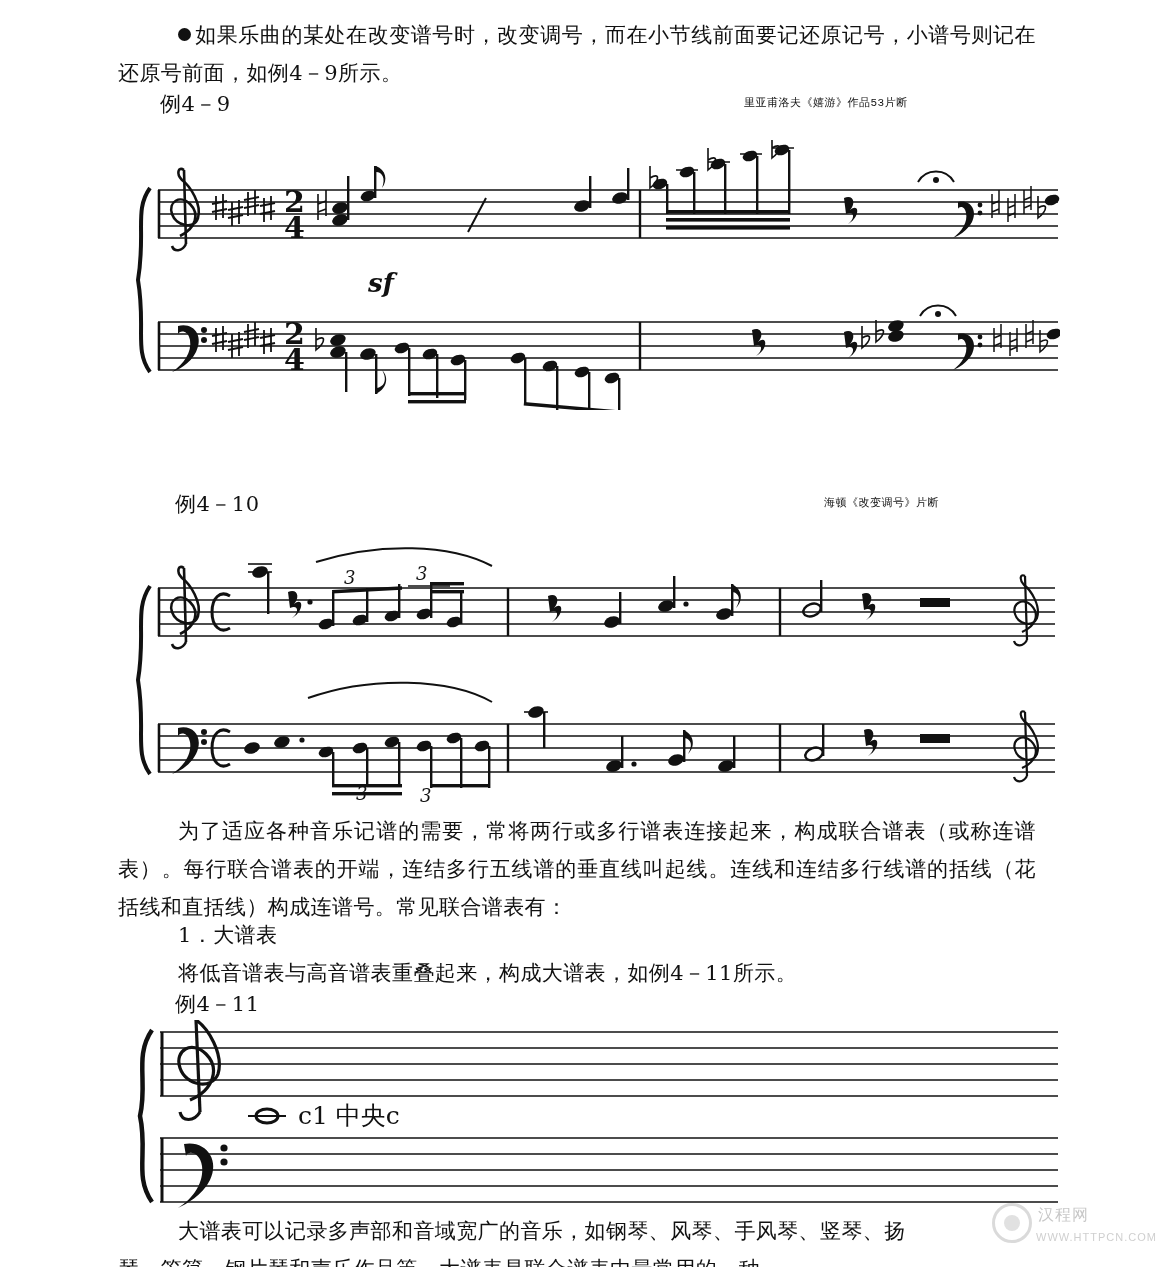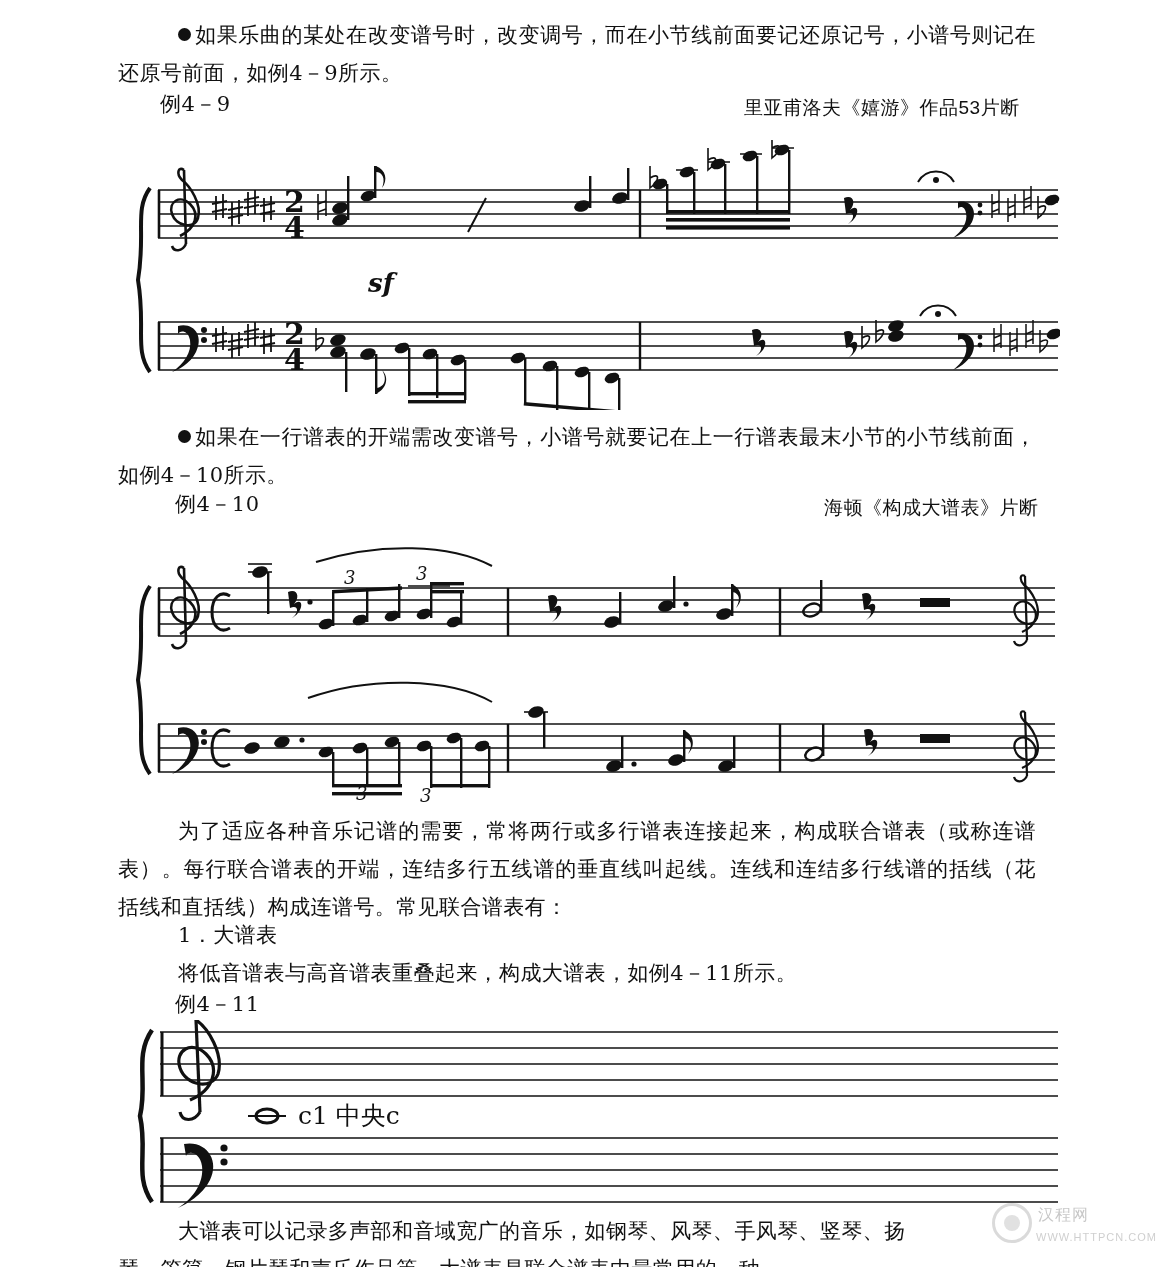--- a/index.html
+++ b/index.html
@@ -37,23 +37,23 @@
     margin-right: 4px;
     vertical-align: 1px;
   }
   .ex-label {
     position: absolute;
     font-size: 21px;
     letter-spacing: 0.5px;
   }
   .src-label {
     position: absolute;
-    font-size: 19px;
+    font-size: 11px;
     letter-spacing: 0.5px;
-    font-family: Liberation Sans, sans-serif;
+    font-family: Liberation Mono, monospace;
     text-align: right;
   }
   .score {
     position: absolute;
   }
   .watermark {
     position: absolute;
     right: 14px;
     bottom: 12px;
     width: 150px;
@@ -358,26 +358,23 @@
         <path d="M890 192 L890 216 M897 188 L897 212 M890 202 L897 199 M890 210 L897 207"></path>
         <path d="M906 184 L906 208 M913 180 L913 204 M906 194 L913 191 M906 202 L913 199"></path>
         <path d="M920 190 L920 212 C 930 204, 930 196, 920 202"></path>
       </g>
       <g fill="#111">
         <ellipse cx="934" cy="194" rx="7.5" ry="5" transform="rotate(-20 934 194)"></ellipse>
       </g>
     </svg>
   </div>
 
-  <div class="para" style="left:118px; top:418px; width:918px; text-indent:60px;">
-    <span class="bullet"></span><span>如果在一行谱表的开端需改变谱号，小谱号就要记在上一行谱表最末小节的小节线前面，如例4－10所示。</span>
-  </div>
 
   <div class="ex-label" style="left:175px; top:490px;">例4－10</div>
-  <div class="src-label" style="left:824px; top:495px;">海顿《构成大谱表》片断</div>
+  <div class="src-label" style="left:824px; top:495px;">海顿《改变调号》片断</div>
 
   <div class="score" style="left:120px; top:540px; width:940px; height:265px;">
     <svg width="940" height="265" viewBox="0 0 940 265" xmlns="http://www.w3.org/2000/svg">
       <g stroke="#111" stroke-width="1.4" fill="none">
         <line x1="38" y1="48" x2="935" y2="48"></line>
         <line x1="38" y1="60" x2="935" y2="60"></line>
         <line x1="38" y1="72" x2="935" y2="72"></line>
         <line x1="38" y1="84" x2="935" y2="84"></line>
         <line x1="38" y1="96" x2="935" y2="96"></line>
         <line x1="38" y1="184" x2="935" y2="184"></line>

